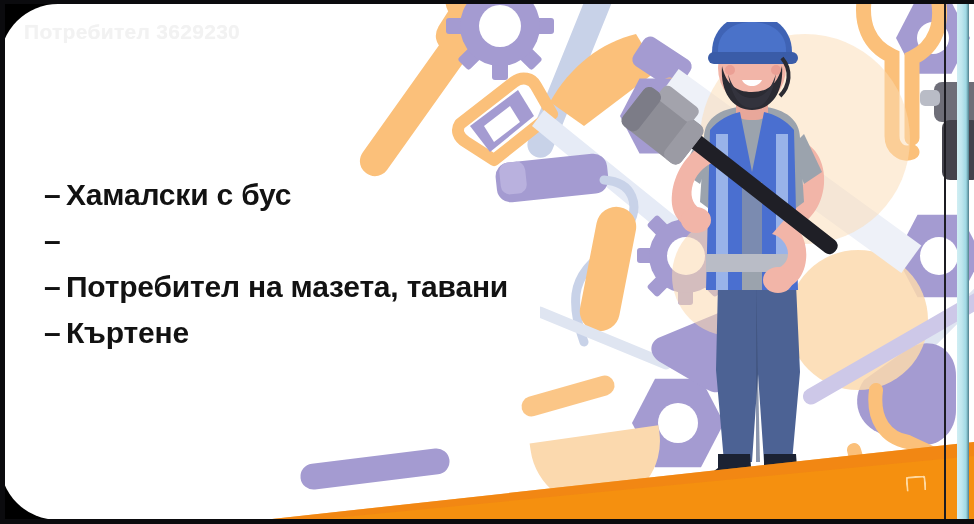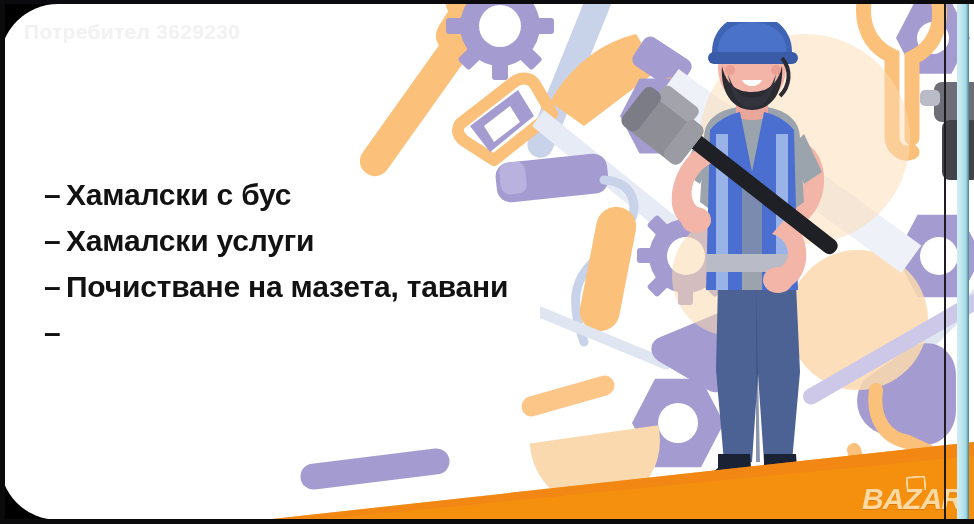--- a/index.html
+++ b/index.html
@@ -380,35 +380,34 @@
       <ellipse cx="178" cy="258" rx="15" ry="13" fill="#f2b5a8"></ellipse>
     </svg>
 
     <div class="copy">
       <div class="copy-line">
         <span class="copy-dash">–</span>
         <span>Хамалски с бус</span>
       </div>
       <div class="copy-line">
         <span class="copy-dash">–</span>
-        <span>Хамалски услуги</span>
       </div>
       <div class="copy-line">
         <span class="copy-dash">–</span>
-        <span>Почистване на мазета, тавани</span>
+        <span>Потребител на мазета, тавани</span>
       </div>
       <div class="copy-line">
         <span class="copy-dash">–</span>
+        <span>Къртене</span>
       </div>
     </div>
 
     <div class="watermark-user">Потребител 3629230</div>
 
     <div class="brand-tag"></div>
-    <div class="watermark-brand">BAZAR</div>
 
   </div>
 
   <div class="right-strip"></div>
   <div class="right-rule"></div>
   <div class="top-rule"></div>
   <div class="bottom-rule"></div>
   <div class="left-rule"></div>
 
 </div>

